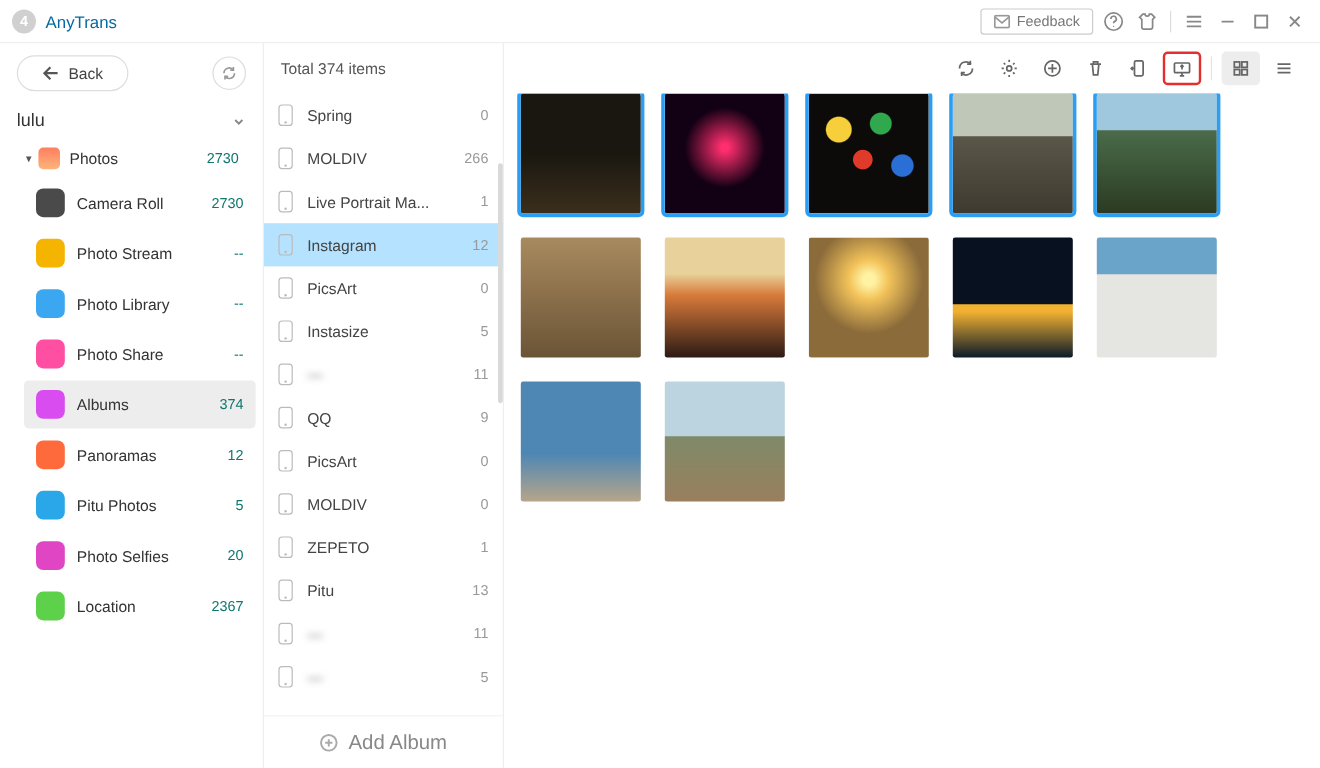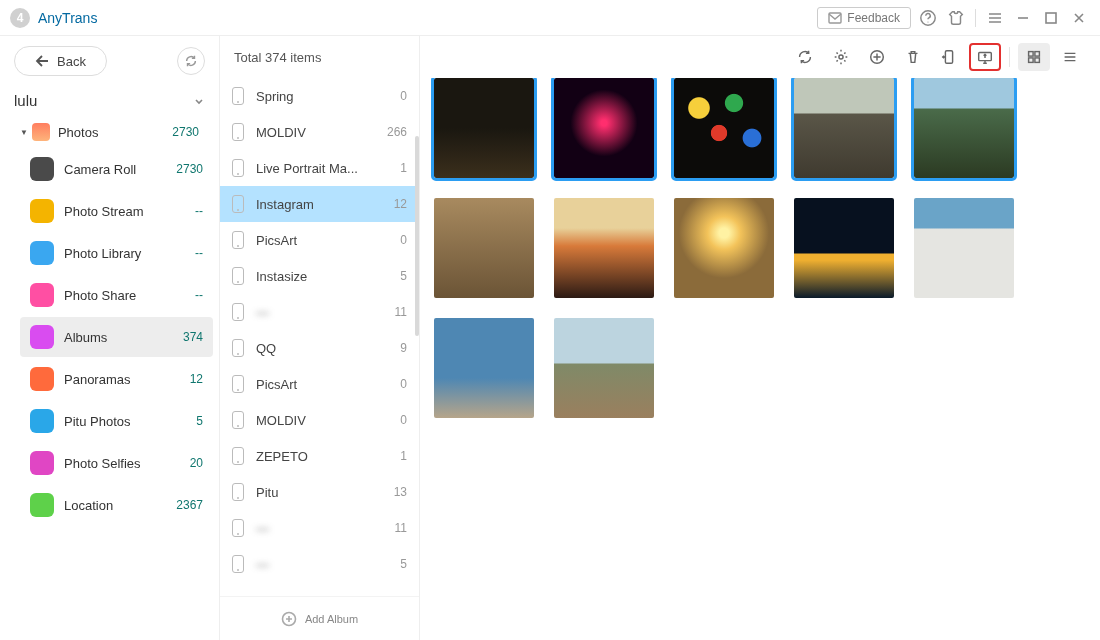--- a/index.html
+++ b/index.html
@@ -30,21 +30,21 @@
   .midcol { width: 200px; border-right: 1px solid #eee; display:flex; flex-direction:column; position:relative; }
   .mid-head { height: 42px; display:flex; align-items:center; padding: 0 14px; font-size:13px; color:#555; }
   .album-list { flex:1; overflow-y:auto; }
   .album-row { height: 36px; display:flex; align-items:center; padding: 0 12px; font-size:13px; color:#444; cursor:pointer; }
   .album-row.selected { background: #b4e2ff; }
   .album-row .phone-ic { width:12px; height:18px; border:1.5px solid #bbb; border-radius:3px; margin-right:12px; position:relative; }
   .album-row .phone-ic:after { content:""; position:absolute; left:50%; bottom:1px; width:2px; height:2px; border-radius:50%; background:#bbb; transform:translateX(-50%); }
   .album-row .lbl { flex:1; white-space:nowrap; overflow:hidden; text-overflow:ellipsis; }
   .album-row .cnt { color:#999; font-size:12px; }
   .blur { filter: blur(3px); }
-  .add-album { height: 44px; display:flex; align-items:center; justify-content:center; gap:8px; color:#888; font-size:11px; cursor:pointer; border-top:1px solid #f3f3f3; }
+  .add-album { height: 44px; display:flex; align-items:center; justify-content:center; gap:8px; color:#888; font-size:17px; cursor:pointer; border-top:1px solid #f3f3f3; }
   .scrolltrack { position:absolute; right:0; top:100px; width:4px; height:200px; background:#d9d9d9; border-radius:2px; }
 
   .content { flex:1; display:flex; flex-direction:column; }
   .toolbar { height: 42px; display:flex; align-items:center; padding: 0 14px; gap:4px; }
   .toolbar .spacer { flex:1; }
   .tool-btn { width:32px; height:28px; display:flex; align-items:center; justify-content:center; color:#666; cursor:pointer; border-radius:4px; }
   .tool-btn svg { width:18px; height:18px; stroke:#666; fill:none; stroke-width:1.6; }
   .tool-btn.highlight { border:2px solid #e3302f; border-radius:4px; }
   .tool-btn.active { background:#ededed; }
   .divider { width:1px; height:20px; background:#e5e5e5; margin: 0 4px; }

